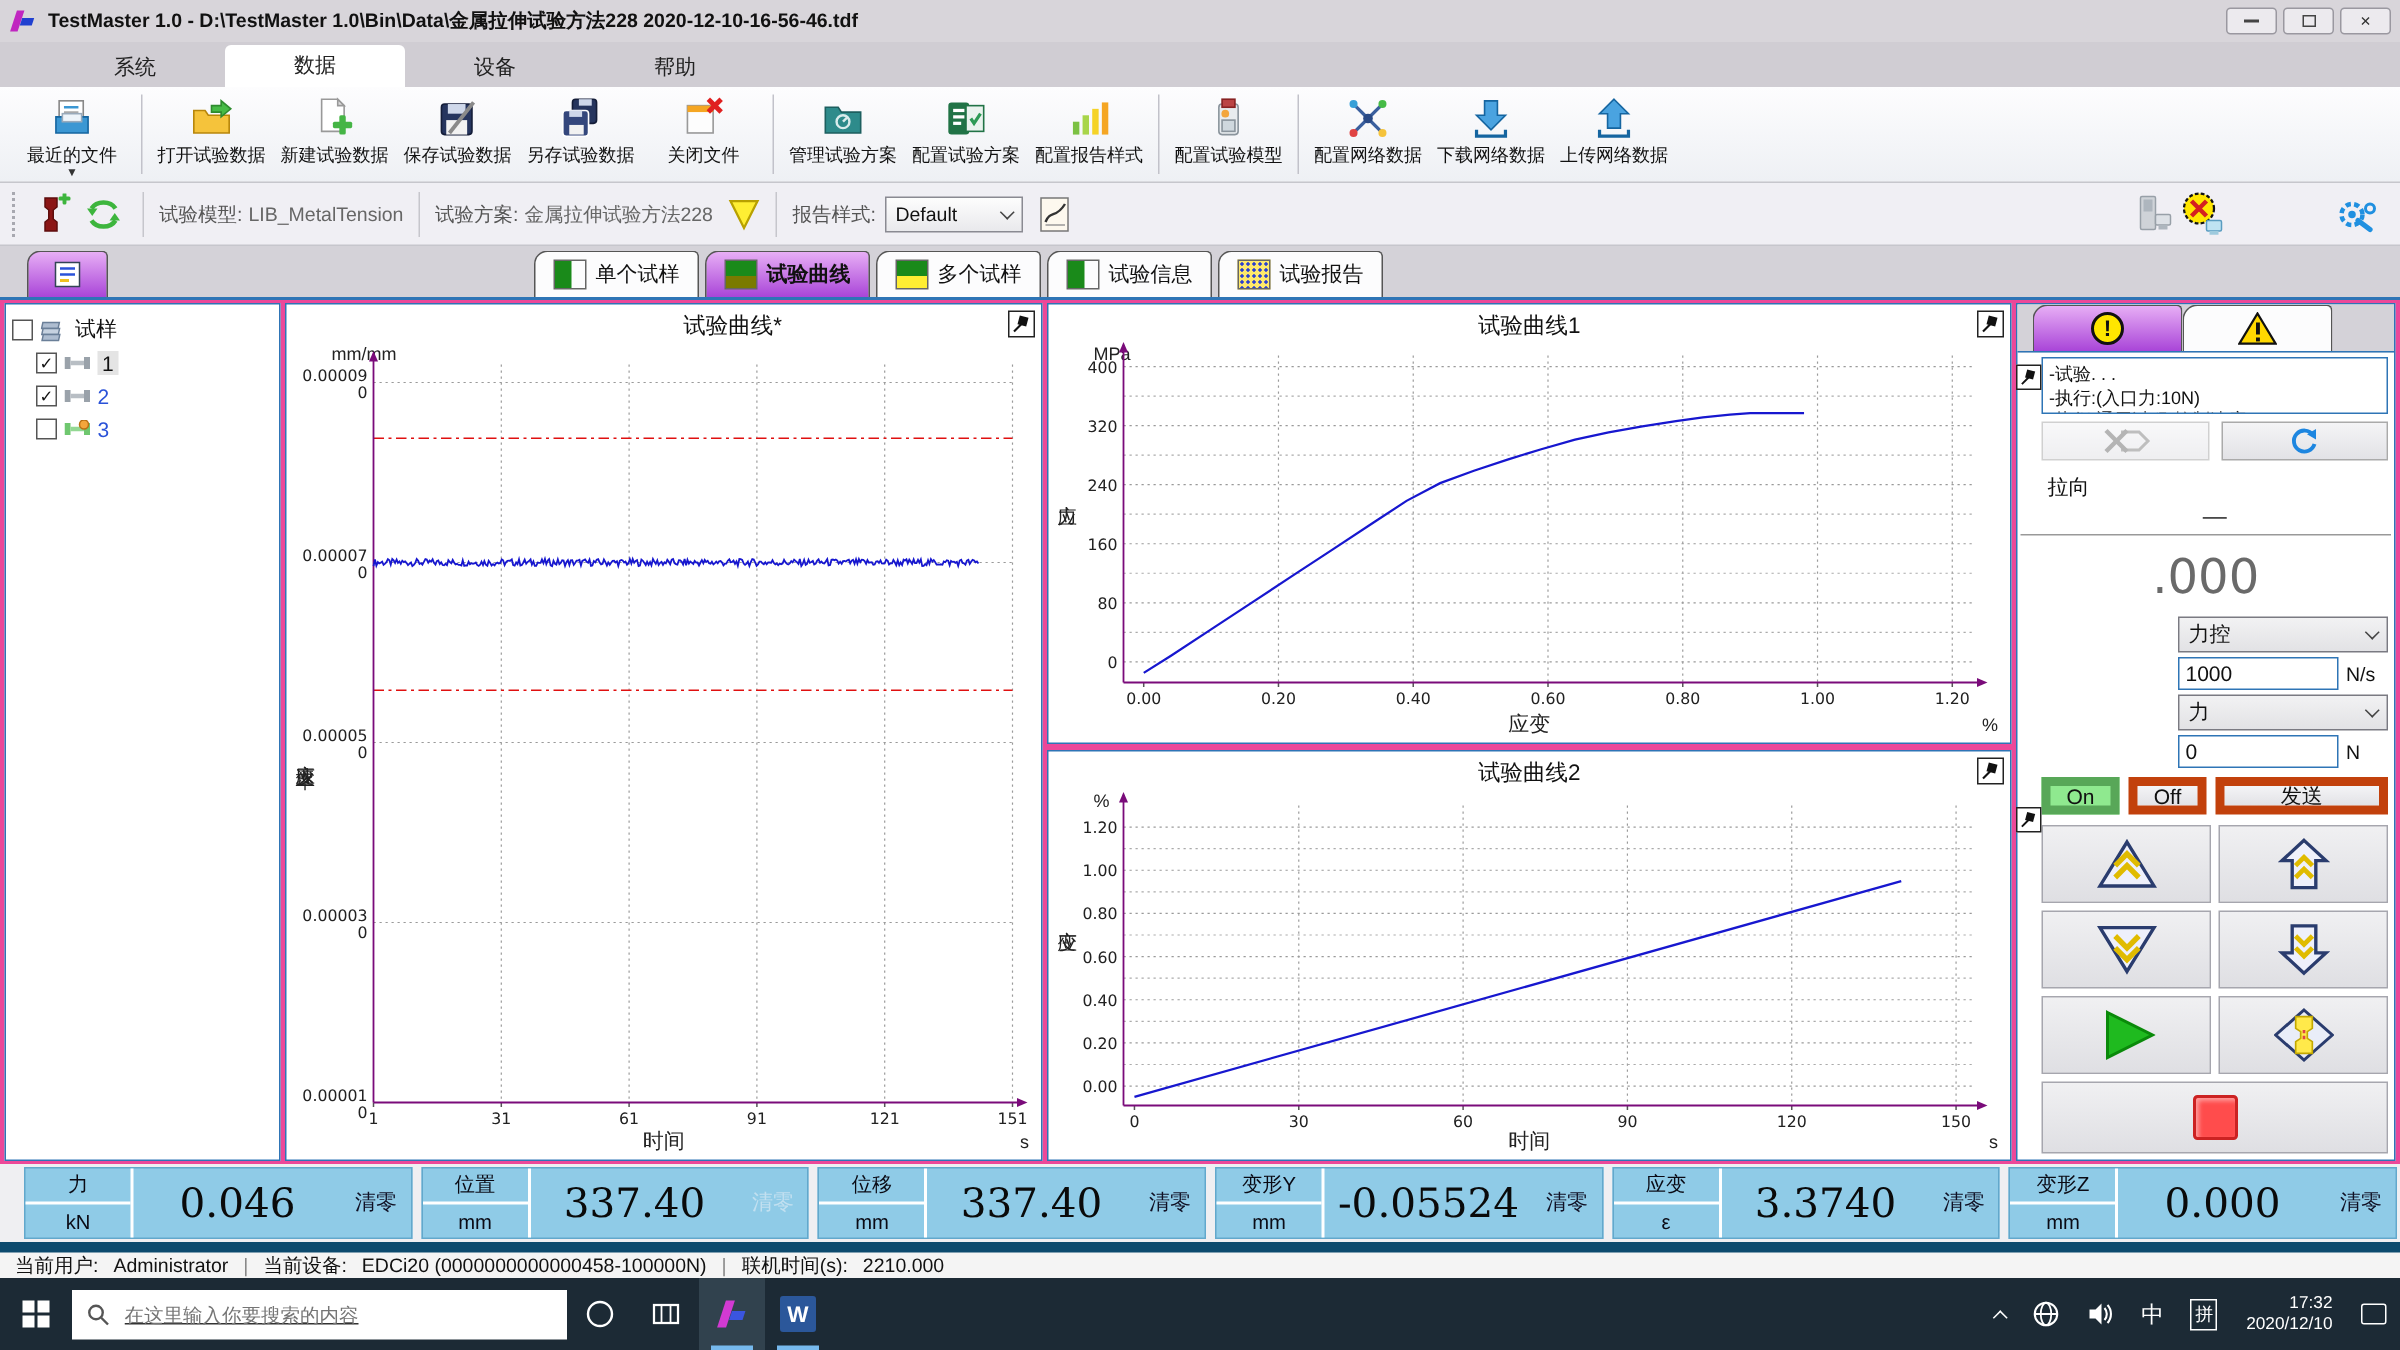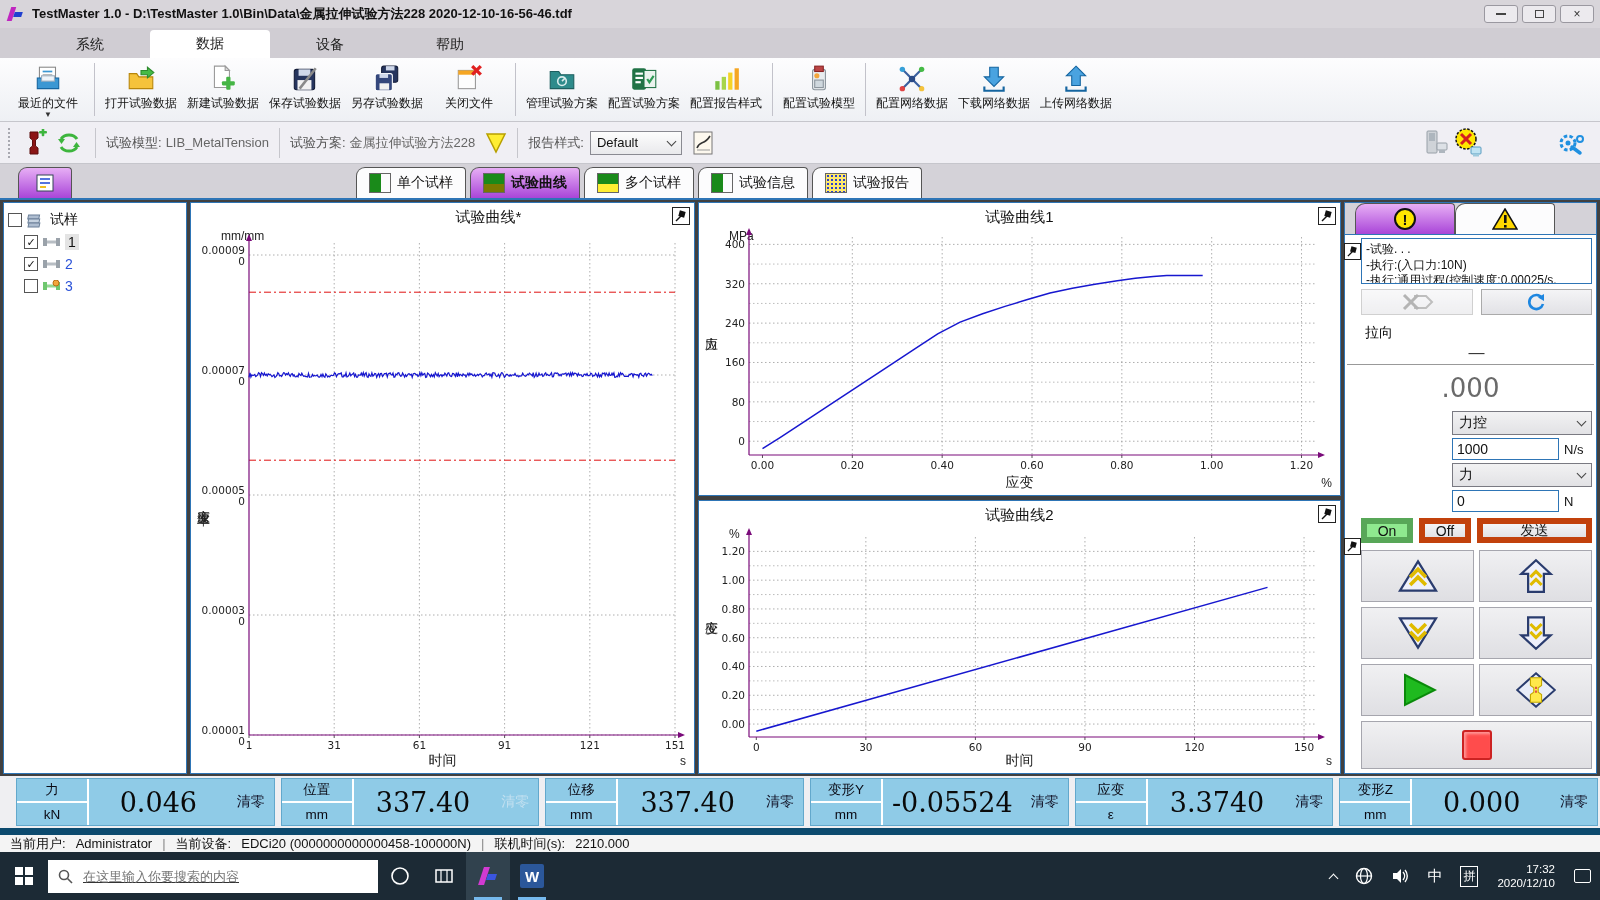--- a/index.html
+++ b/index.html
@@ -43,21 +43,21 @@
 
   
   .tabsrow{height:36px;background:#d4d2d8;display:flex;align-items:flex-end;padding:0 18px;border-bottom:2px solid #2e75b6;flex:0 0 auto;}
   .tab{height:31px;background:#fcfcfd;border:1px solid #555;border-bottom:none;border-radius:9px 4px 0 0;display:flex;align-items:center;gap:6px;padding:0 12px;margin-left:4px;font-size:14px;color:#111;cursor:pointer;}
   .tab.active{background:linear-gradient(180deg,#e7aef5,#a945d8);font-weight:bold;}
   .tabspacer{flex:1;}
   .tico{width:22px;height:20px;border:1px solid #666;display:flex;flex-wrap:wrap;overflow:hidden;}
   .tico div{flex:0 0 auto;}
 
   
-  .main{flex:1;display:flex;gap:3px;background:#404040;padding:2px 3px;min-height:0;}
+  .main{flex:1;display:flex;gap:3px;background:#ec4899;padding:2px 3px;min-height:0;}
   .panel{background:#fff;border:1.5px solid #2e75b6;position:relative;}
   .tree-panel{width:184px;flex:0 0 auto;padding:6px 4px;font-size:14px;}
   .trow{display:flex;align-items:center;gap:5px;height:22px;cursor:pointer;}
   .trow.child{padding-left:16px;}
   .cb{width:14px;height:14px;border:1.5px solid #555;background:#fff;display:flex;align-items:center;justify-content:center;font-size:11px;color:#111;flex:0 0 auto;}
   .tlabel1{color:#111;}
   .tlabel1.sel{background:#e4e4e4;padding:0 3px;}
   .tlabel2{color:#2a52d8;}
 
   .chart-panel{flex:0 0 auto;padding-left:46px;}
@@ -77,21 +77,21 @@
   .rtabs{display:flex;height:34px;margin:0 -4px 0 -16px;background:#d4d2d8;align-items:flex-end;padding-left:10px;border-bottom:1.5px solid #2e75b6;}
   .rtab{width:100px;height:31px;border:1px solid #555;border-bottom:none;border-radius:10px 4px 0 0;background:#fcfcfd;display:flex;align-items:center;justify-content:center;cursor:pointer;}
   .rtab.active{background:linear-gradient(180deg,#e7aef5,#a945d8);}
   .excl-circ{width:22px;height:22px;border-radius:50%;background:#ffe600;border:2px solid #111;display:flex;align-items:center;justify-content:center;font-weight:bold;font-size:15px;color:#111;}
   .logbox{border:1.5px solid #2e75b6;background:#fff;font-size:12px;color:#111;padding:3px 4px;line-height:15.5px;height:88px;margin-top:3px;overflow:hidden;}
   .rbtnrow{display:flex;gap:8px;margin-top:5px;}
   .rbtn{flex:1;height:26px;background:linear-gradient(#f4f4f6,#e2e2e6);border:1px solid #aaa;display:flex;align-items:center;justify-content:center;cursor:pointer;}
   .rbtn.disabled{opacity:.55;cursor:default;}
   .dirlabel{font-size:14px;color:#111;margin:9px 0 2px 4px;}
   .dash{ text-align:center;font-size:16px;color:#333;height:20px;}
-  .bigvalbox{border-top:1.5px solid #999;margin:2px -2px 0 -14px;padding:8px 0 6px;text-align:center;font-size:26px;color:#6a6a6a;font-family:"DejaVu Sans",sans-serif;}
+  .bigvalbox{border-top:1.5px solid #999;margin:2px -2px 0 -14px;padding:8px 0 6px;text-align:center;font-size:32px;color:#6a6a6a;font-family:"DejaVu Sans",sans-serif;}
   .ctrlcol{display:flex;flex-direction:column;align-items:flex-end;gap:3px;margin-top:2px;}
   .ctrl-select{width:140px;height:24px;background:linear-gradient(#f2f2f3,#e2e2e5);border:1px solid #7a7a82;display:flex;align-items:center;justify-content:space-between;padding:0 6px;font-size:14px;color:#111;cursor:pointer;}
   .ctrl-inprow{width:140px;display:flex;align-items:center;gap:5px;}
   .ctrl-input{flex:1;height:22px;border:1.5px solid #2e75b6;font-size:14px;padding:0 4px;color:#111;min-width:0;}
   .unit{font-size:13px;color:#111;width:28px;flex:0 0 auto;}
   .oorow{display:flex;gap:6px;margin-top:6px;}
   .obtn{height:25px;border:6px solid #c2410c;display:flex;align-items:center;justify-content:center;font-size:14px;cursor:pointer;background:linear-gradient(#f4f4f6,#e2e2e6);color:#111;}
   .obtn.on{background:#8fe98f;border-color:#58a758;width:52px;}
   .obtn.off{width:52px;}
   .obtn.send{flex:1;text-align:center;}

